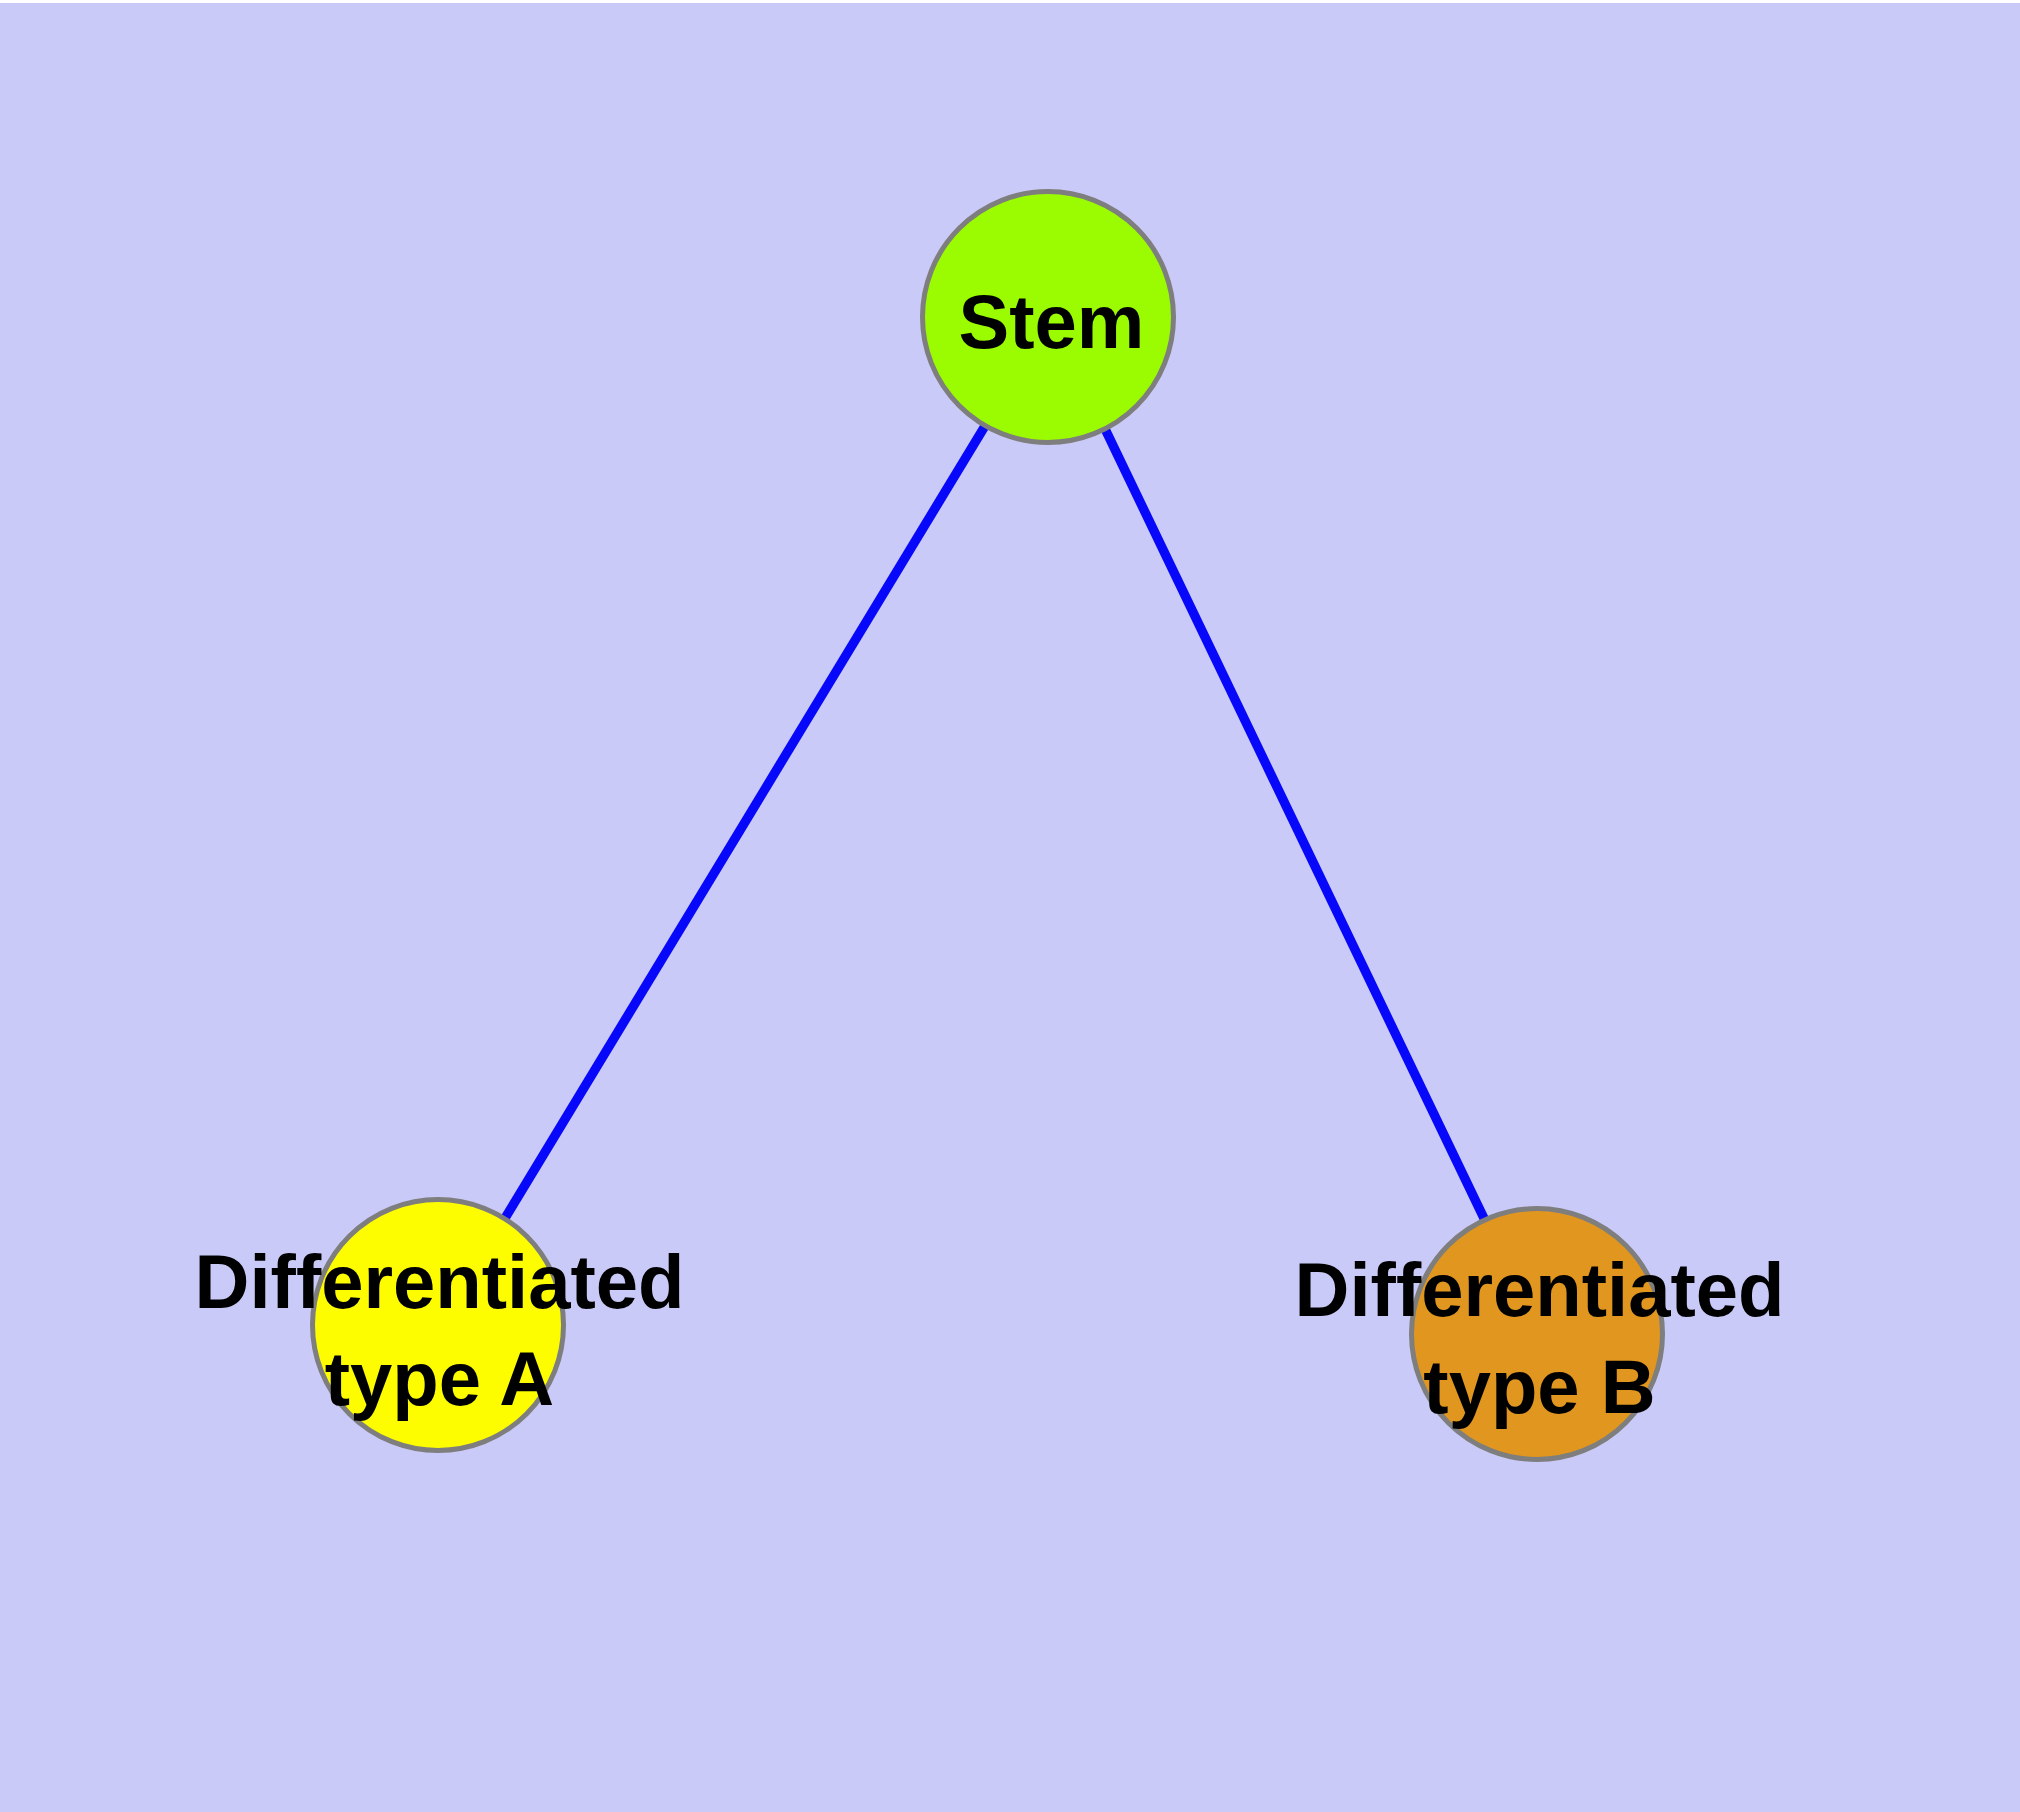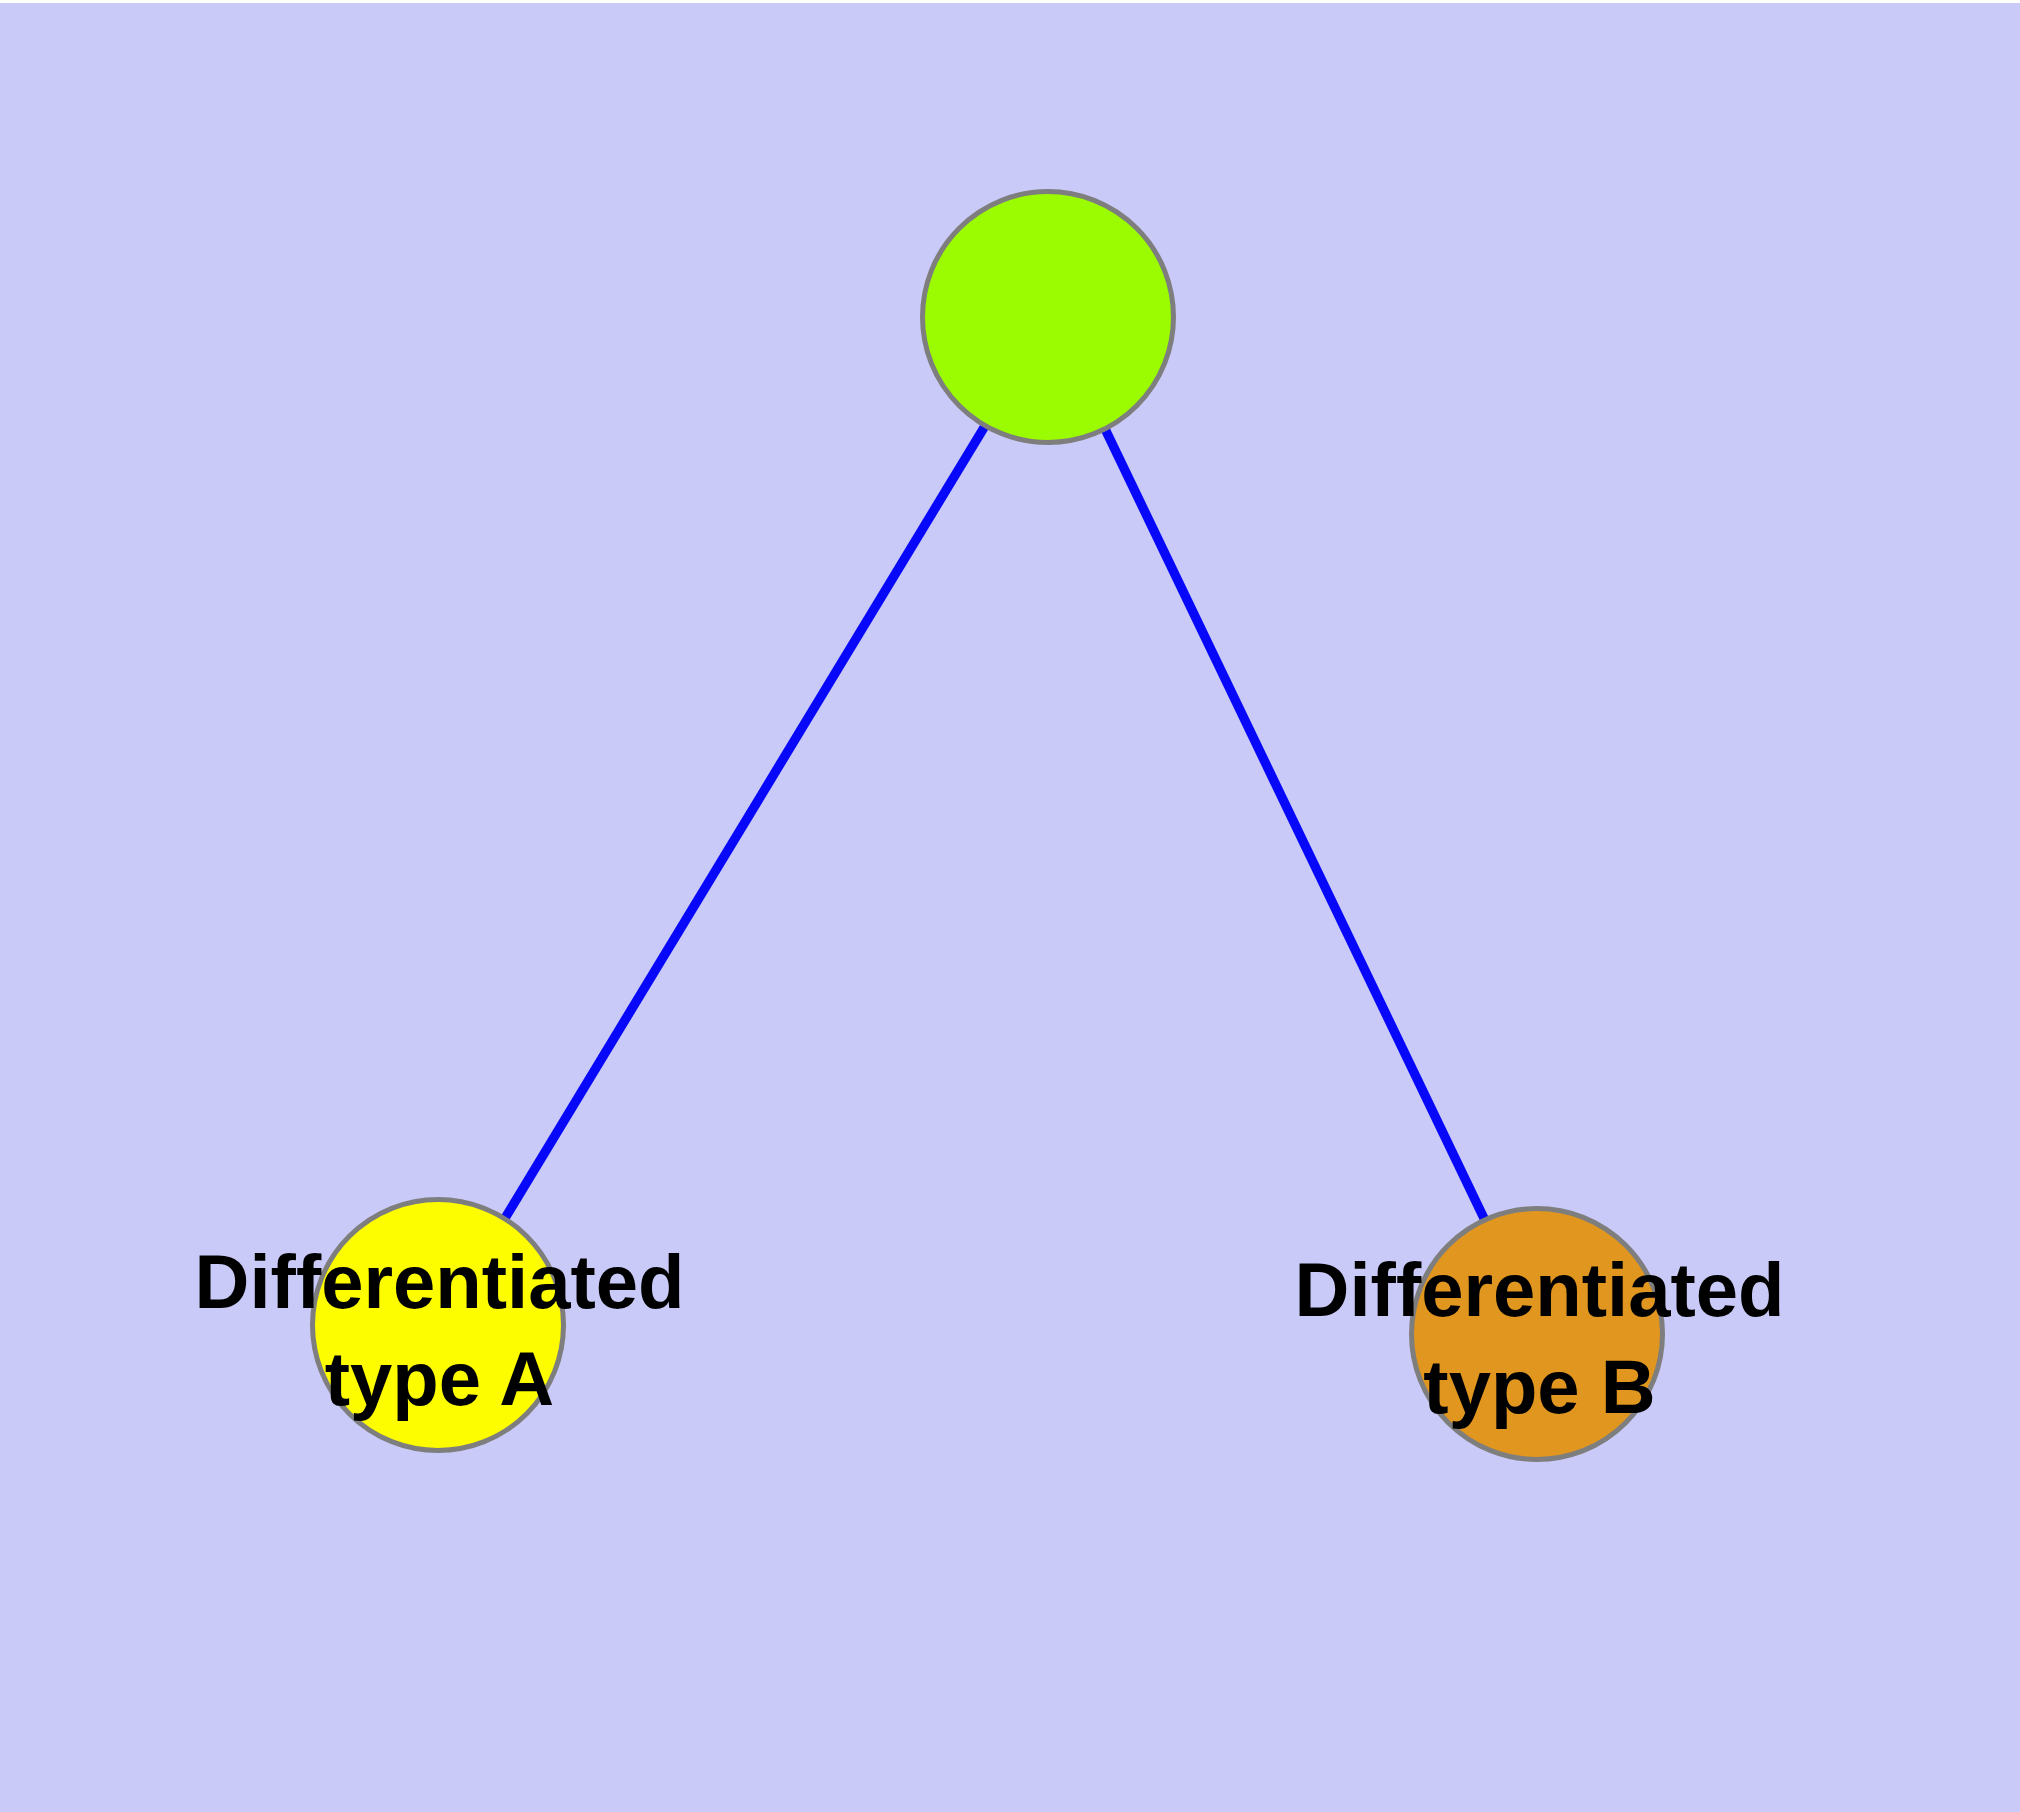--- a/index.html
+++ b/index.html
@@ -79,20 +79,21 @@
       <line x1="1240" y1="370" x2="519" y2="1560" stroke-width="11" stroke="#0707fa"></line>
       <line x1="1240" y1="370" x2="1816" y2="1570" stroke-width="11" stroke="#0707fa"></line>
     </svg>
 
     <div id="node-stem-circle" class="node-circle" style="background-color: rgb(155, 251, 0);"></div>
 
     <div id="node-type-a-circle" class="node-circle" style="background-color: rgb(253, 253, 0);"></div>
 
     <div id="node-type-b-circle" class="node-circle" style="background-color: rgb(224, 150, 31);"></div>
 
+    <div id="node-stem-label" class="node-label">Stem</div>
 
     <div id="node-type-a-label" class="node-label">Differentiated
 type A</div>
 
     <div id="node-type-b-label" class="node-label">Differentiated
 type B</div>
 
   </div>
 </div>
 

